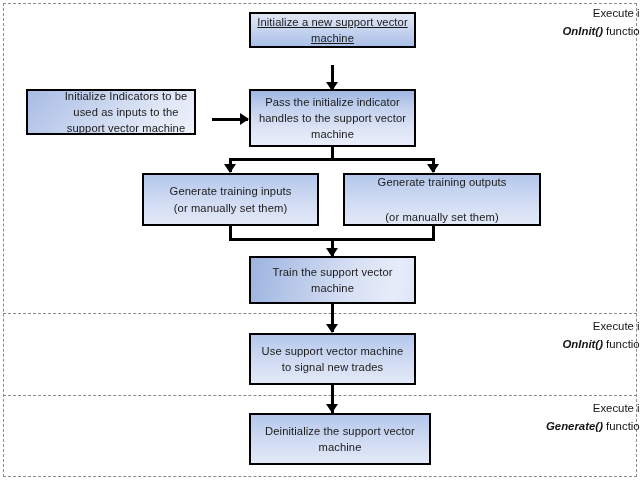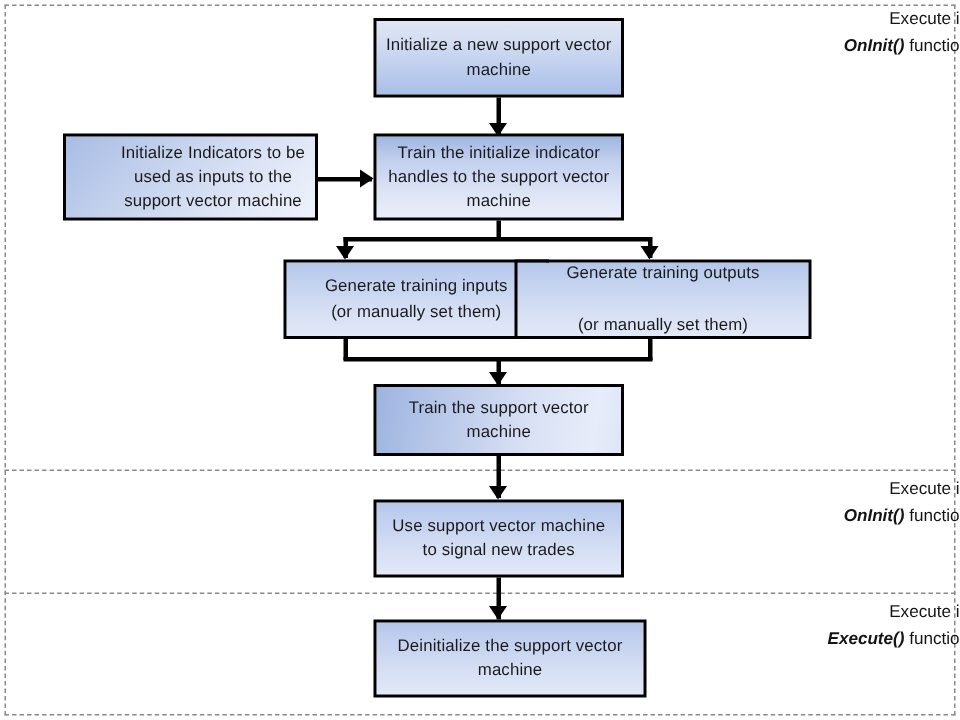--- a/index.html
+++ b/index.html
@@ -136,27 +136,27 @@
   <div class="line-h" style="left:229px; top:238px; width:206px;"></div>
   <div class="line-v" style="left:331px; top:238px; height:18px;"></div>
   <div class="arrow-down" style="left:326px; top:248px;"></div>
 
   <div class="line-v" style="left:331px; top:304px; height:28px;"></div>
   <div class="arrow-down" style="left:326px; top:324px;"></div>
 
   <div class="line-v" style="left:331px; top:385px; height:28px;"></div>
   <div class="arrow-down" style="left:326px; top:404px;"></div>
 
-  <div class="node grad-v-light" style="left:249px; top:12px; width:167px; height:53px;">Initialize a new support vector machine</div>
+  <div class="node grad-v-light" style="left:249px; top:12px; width:167px; height:36px;text-decoration:underline;">Initialize a new support vector machine</div>
 
-  <div class="node grad-diag" style="left:42px; top:89px; width:170px; height:58px;padding-left:36px;">Initialize Indicators to be used as inputs to the support vector machine</div>
+  <div class="node grad-diag" style="left:26px; top:89px; width:170px; height:46px;padding-left:36px;">Initialize Indicators to be used as inputs to the support vector machine</div>
 
-  <div class="node grad-v-darktop" style="left:249px; top:89px; width:167px; height:58px;">Train the initialize indicator handles to the support vector machine</div>
+  <div class="node grad-v-darktop" style="left:249px; top:89px; width:167px; height:58px;">Pass the initialize indicator handles to the support vector machine</div>
 
-  <div class="node grad-v-blue" style="left:142px; top:173px; width:177px; height:53px; flex-direction:column;margin-left:47px;">
+  <div class="node grad-v-blue" style="left:142px; top:173px; width:177px; height:53px; flex-direction:column;">
     <span>Generate training inputs</span>
     <span>(or manually set them)</span>
   </div>
 
   <div class="node grad-v-blue" style="left:343px; top:173px; width:198px; height:53px; flex-direction:column;gap:19px;">
     <span>Generate training outputs</span>
     <span>(or manually set them)</span>
   </div>
 
   <div class="node grad-h-darkleft" style="left:249px; top:256px; width:167px; height:48px;">Train the support vector machine</div>
@@ -170,16 +170,16 @@
     <div><span class="bold">OnInit()</span><span> function</span></div>
   </div>
 
   <div class="annotation" style="right:-6px; top:318px; width:260px;">
     <div>Execute in</div>
     <div><span class="bold">OnInit()</span><span> function</span></div>
   </div>
 
   <div class="annotation" style="right:-6px; top:400px; width:260px;">
     <div>Execute in</div>
-    <div><span class="bold">Execute()</span><span> function</span></div>
+    <div><span class="bold">Generate()</span><span> function</span></div>
   </div>
 
 </div>
 
 </body></html>

